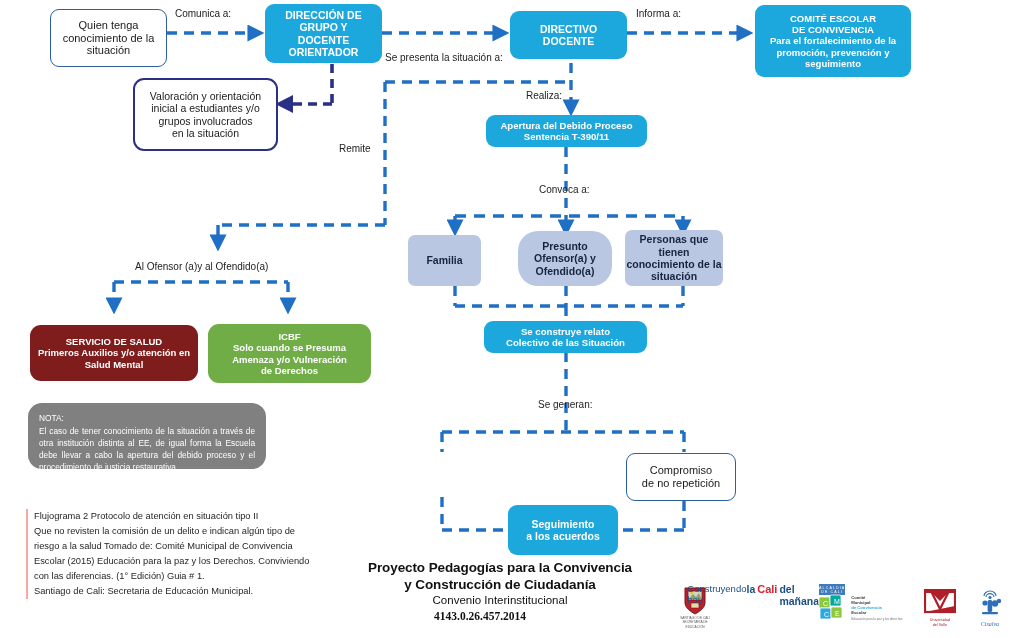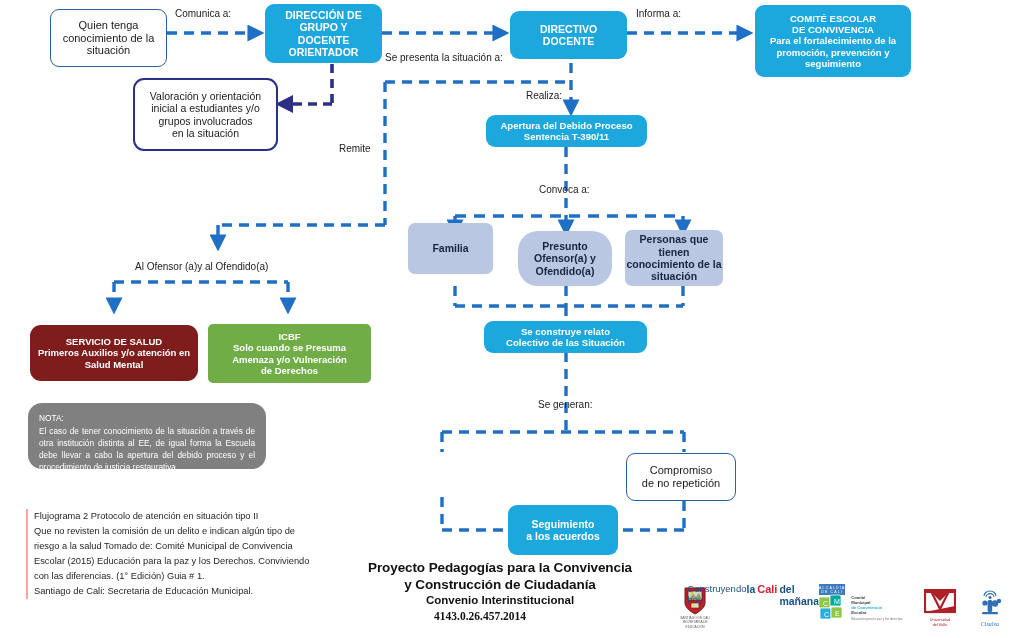--- a/index.html
+++ b/index.html
@@ -49,21 +49,21 @@
   }
   .node-orange {
     background: #7f1d1d;
     border-radius: 11px;
     color: #ffffff;
     font-weight: bold;
     font-size: 9.5px;
   }
   .node-green {
     background: #70ad47;
-    border-radius: 5px;
+    border-radius: 11px;
     color: #ffffff;
     font-weight: bold;
     font-size: 9.5px;
   }
   .node-gray {
     background: #808080;
     border-radius: 14px;
     color: #ffffff;
     font-size: 8.3px;
     display: block;
@@ -95,21 +95,21 @@
     border-left: 2px solid #fca5a5;
     padding-left: 6px;
   }
   .footer-title {
     position: absolute;
     text-align: center;
     color: #111111;
   }
   .ft-l1 { font-size: 13.5px; font-weight: bold; letter-spacing: -0.1px; }
   .ft-l2 { font-size: 13.5px; font-weight: bold; letter-spacing: -0.1px; }
-  .ft-l3 { font-size: 11.5px; font-weight: bold; }
+  .ft-l3 { font-size: 11.5px; font-weight: normal; }
   .ft-l4 { font-size: 11.5px; font-weight: bold; }
 
   
   #logos { position: absolute; left: 676px; top: 580px; width: 334px; height: 56px;
            display: flex; align-items: center; gap: 9px; }
   .logo { position: relative; height: 50px; display: flex; align-items: center; }
   .logo-cap { font-size: 3.4px; color: #5a5a5a; text-align: center; line-height: 1.35; }
 </style>
 </head>
 <body>
@@ -207,21 +207,21 @@
 inicial a estudiantes y/o
 grupos involucrados
 en la situación</span>
   </div>
 
   <div class="node node-blue" style="left:486px; top:115px; width:161px; height:32px; font-size:9.6px;">
     <span>Apertura del Debido Proceso
 Sentencia T-390/11</span>
   </div>
 
-  <div class="node node-periwinkle" style="left:408px; top:223px; width:85px; height:51px;">
+  <div class="node node-periwinkle" style="left:408px; top:235px; width:73px; height:51px;">
     <span>Familia</span>
   </div>
 
   <div class="node node-periwinkle" style="left:518px; top:231px; width:94px; height:55px;border-radius:20px;">
     <span>Presunto
 Ofensor(a) y
 Ofendido(a)</span>
   </div>
 
   <div class="node node-periwinkle" style="left:625px; top:230px; width:98px; height:56px;">

